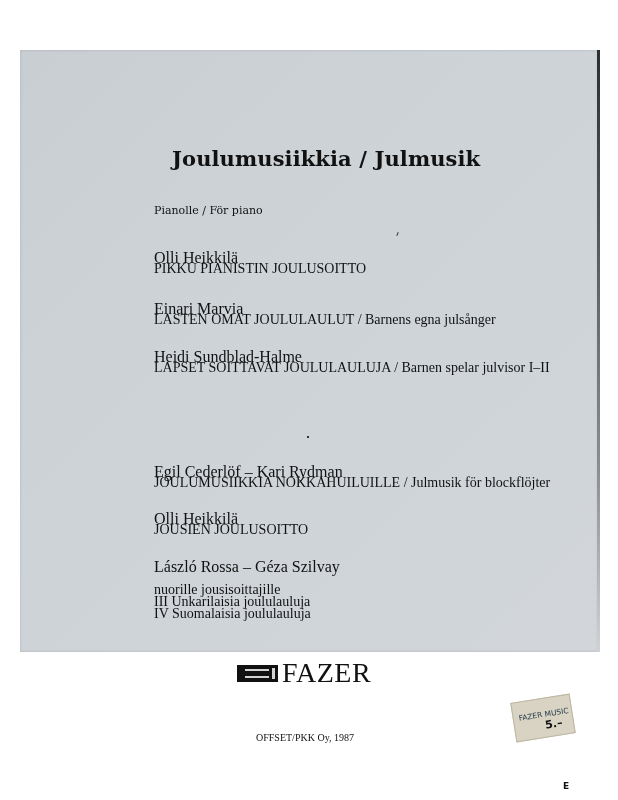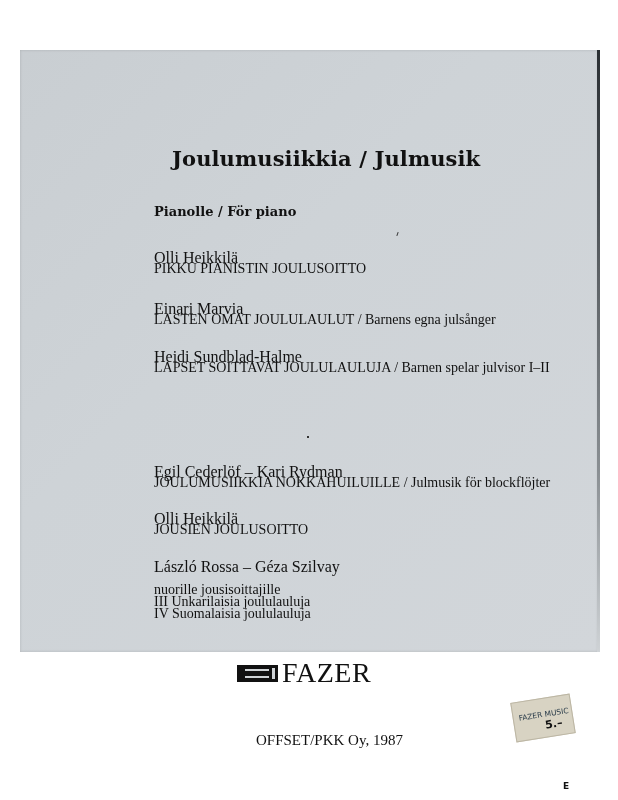--- a/index.html
+++ b/index.html
@@ -16,40 +16,40 @@
     .page-edge {
       position: absolute; right: -2px; top: 0; width: 3px; height: 100%;
       background: linear-gradient(#2a2f33, #8a8f93 70%, #cfd3d6);
     }
     .abs { position: absolute; white-space: nowrap; }
     .title {
       left: 152px; top: 96px; font-size: 21px; font-weight: bold; letter-spacing: 0.1px;
       font-family: "DejaVu Serif", serif;
     }
     .section {
-      left: 134px; font-size: 13px; font-weight: bold;
+      left: 134px; font-size: 11px; font-weight: normal;
       font-family: "DejaVu Serif", serif;
     }
     .composer { left: 134px; font-size: 16px; }
     .work { left: 134px; font-size: 14px; }
     .logo { left: 217px; top: 607px; display: flex; align-items: center; }
     .logo-mark {
       width: 41px; height: 17px; background: #111; position: relative; margin-right: 4px;
     }
     .logo-mark .bar {
       position: absolute; left: 8px; background: #cfd3d6; height: 2px;
     }
     .logo-mark .notch {
       position: absolute; right: 2px; top: 2px; width: 5px; height: 13px; background: #cfd3d6;
       border: 1px solid #111; box-sizing: border-box;
     }
     .logo-text {
       font-family: "Liberation Serif", serif; font-size: 28px; letter-spacing: 0.5px; color: #111;
     }
-    .imprint { left: 236px; top: 682px; font-size: 15px; }
+    .imprint { left: 236px; top: 682px; font-size: 10px; }
     .sticker {
       left: 493px; top: 648px; width: 58px; height: 38px; background: #d8d3c3;
       transform: rotate(-9deg); border: 1px solid #bcb6a4;
     }
     .sticker .brand {
       position: absolute; left: 5px; top: 11px; font-family: "DejaVu Sans", sans-serif; font-size: 7.5px; color: #2a3c4a;
     }
     .sticker .price {
       position: absolute; left: 30px; top: 20px; font-family: "DejaVu Sans", sans-serif; font-size: 11px; font-weight: bold; color: #111;
     }

